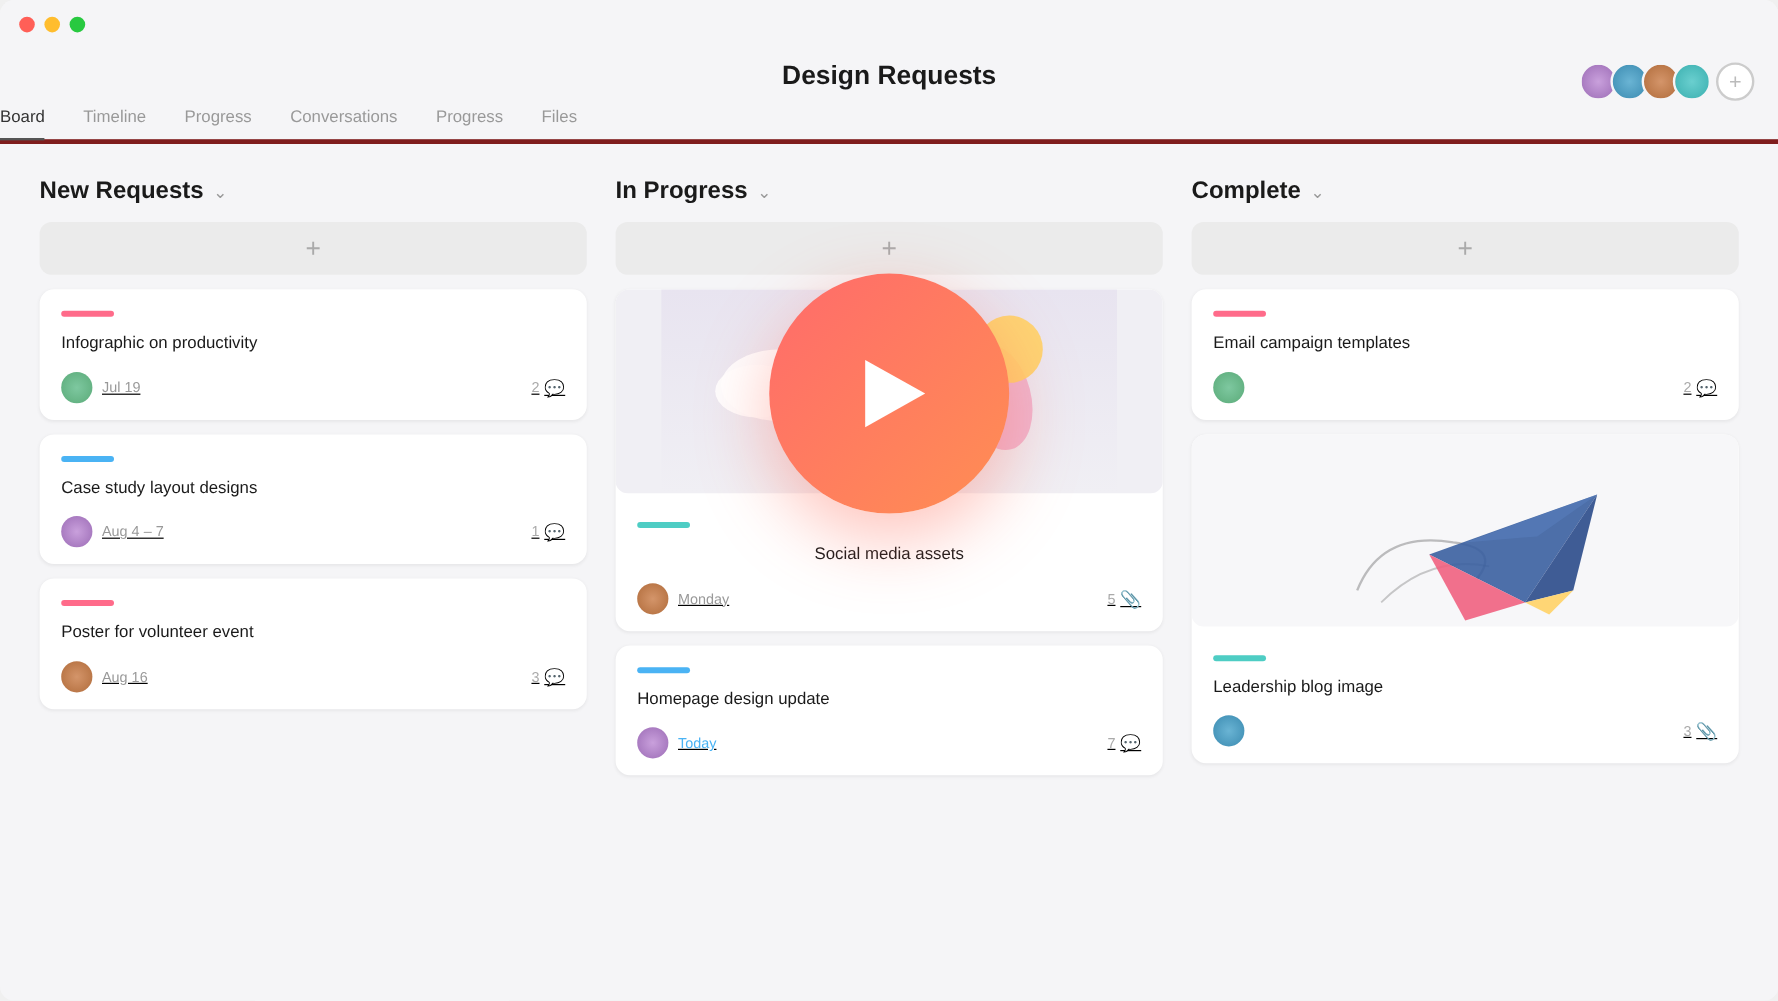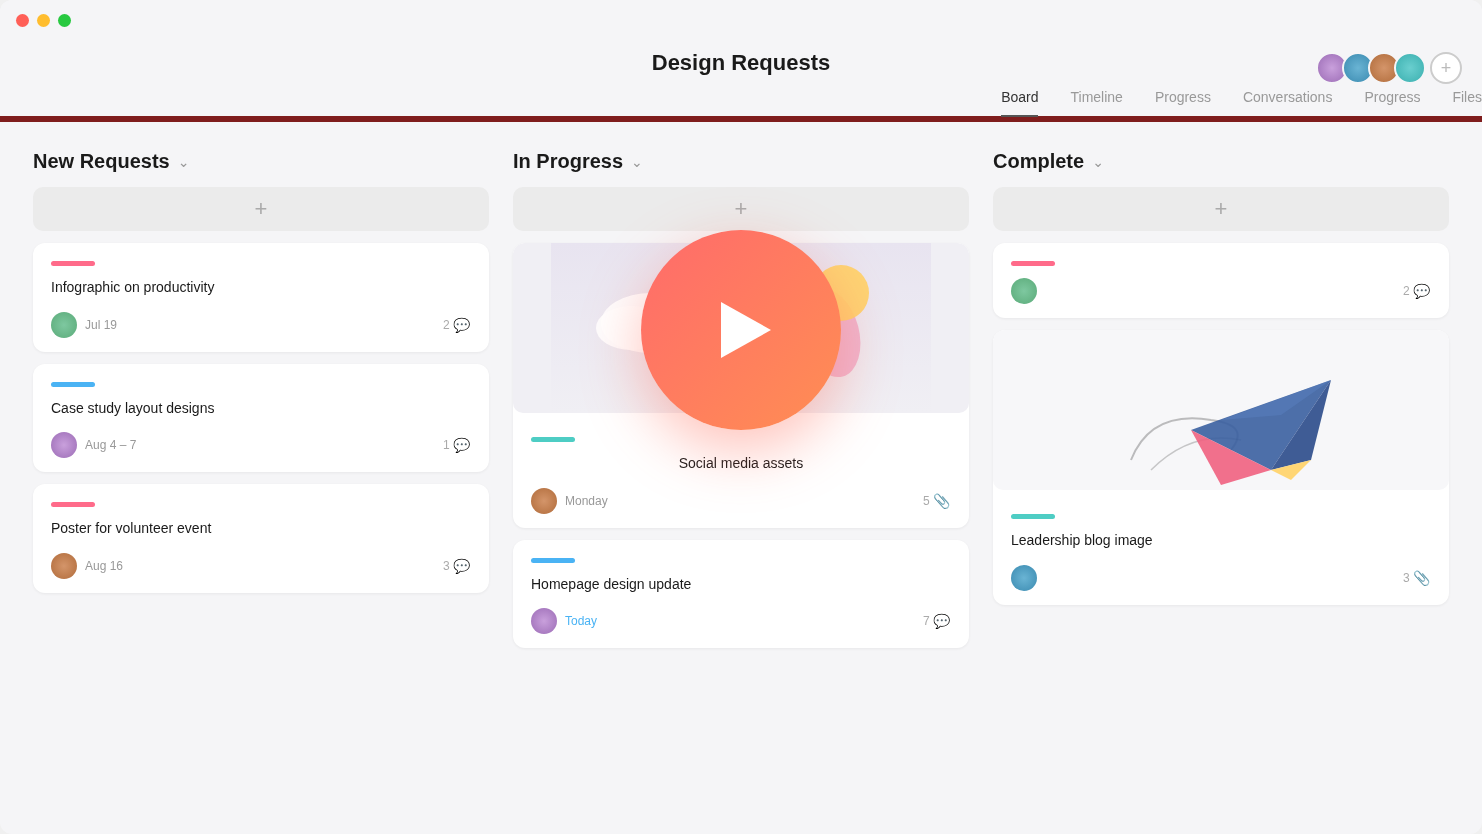--- a/index.html
+++ b/index.html
@@ -47,23 +47,23 @@
       position: relative;
     }
     .page-title {
       font-size: 22px;
       font-weight: 600;
       color: #1a1a1a;
       margin-bottom: 12px;
     }
     .nav-tabs {
       display: flex;
-      justify-content: flex-end;
+      justify-content: flex-start;
       gap: 32px;
-      border-bottom: 6px solid #7f1d1d;
+      border-bottom: 4px solid #7f1d1d;
       padding-bottom: 0;
       margin-bottom: 0;
     }
     .nav-tab {
       font-size: 14px;
       color: #999;
       padding-bottom: 10px;
       cursor: pointer;
       border-bottom: 2px solid transparent;
       position: relative;
@@ -173,20 +173,21 @@
       font-size: 14px;
       font-weight: 500;
       color: #1a1a1a;
       margin-bottom: 14px;
       line-height: 1.4;
     }
     .card-footer {
       display: flex;
       align-items: center;
       justify-content: space-between;
+      text-decoration: underline;
     }
     .card-meta {
       display: flex;
       align-items: center;
       gap: 8px;
     }
     .avatar-xs {
       width: 26px;
       height: 26px;
       border-radius: 50%;
@@ -449,20 +450,21 @@
 
     <div class="column">
       <div class="column-header">
         <span class="column-title">Complete</span>
         <span class="column-chevron">⌄</span>
       </div>
       <button class="add-card-btn">+</button>
 
       <div class="card">
         <div class="card-tag tag-pink"></div>
+        <div class="card-title">Email campaign templates</div>
         <div class="card-footer">
           <div class="card-meta">
             <div class="avatar-xs face-green"></div>
             <span class="card-date"></span>
           </div>
           <div class="card-comments">
             <span>2</span>
             <span class="comment-icon">💬</span>
           </div>
         </div>

